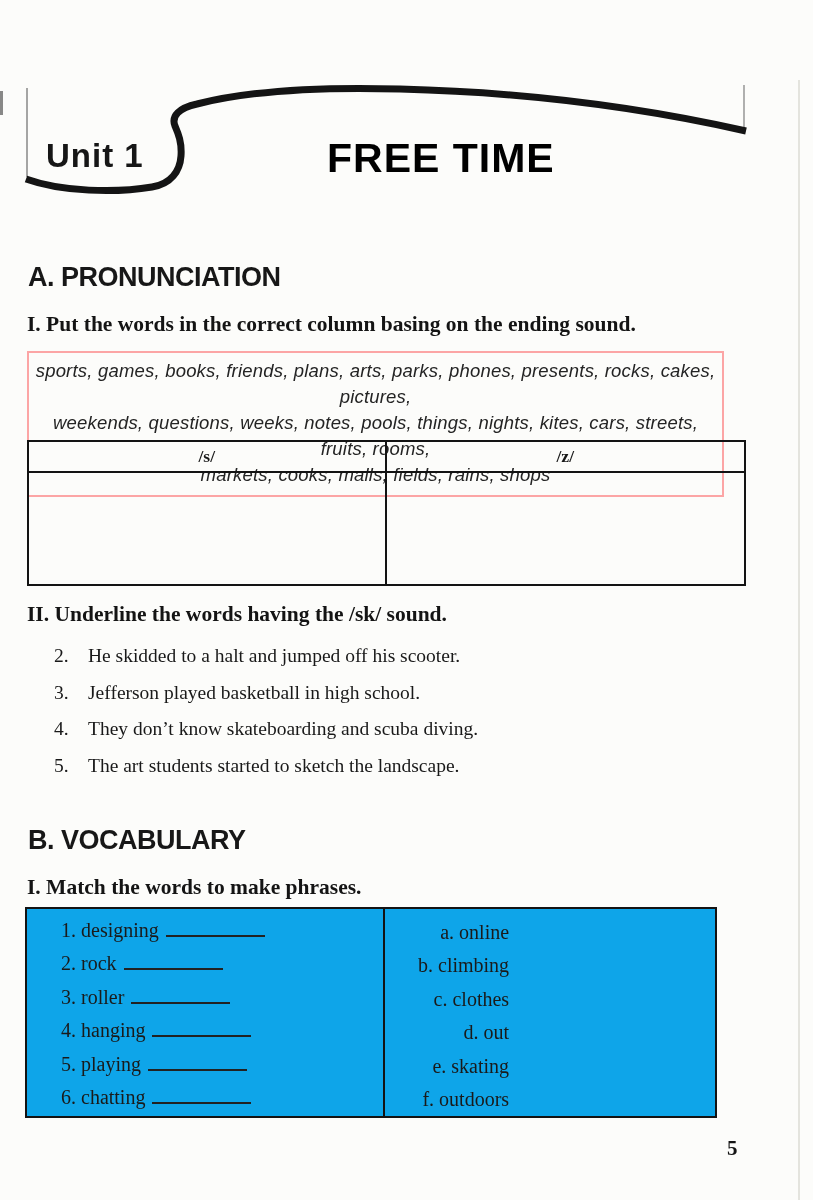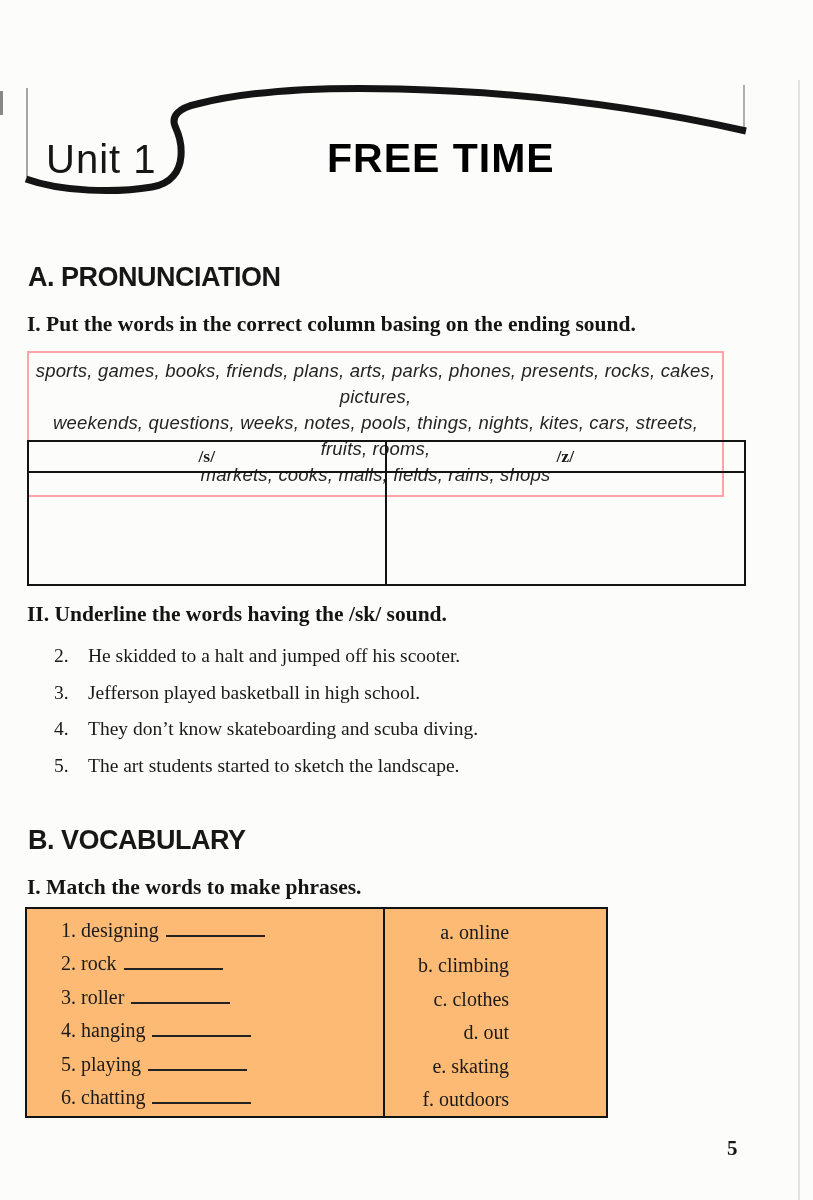--- a/index.html
+++ b/index.html
@@ -21,21 +21,21 @@
   .scan-sliver-left {
     position:absolute; left:0; top:91px; width:3px; height:24px;
     background:#4a4a4a; opacity:.65;
   }
 
   
   .header-swoosh { position:absolute; left:0; top:0; }
   .unit-label {
     position:absolute; left:46px; top:137px;
     font-family:"Liberation Sans", sans-serif;
-    font-weight:400; font-size:40px; letter-spacing:1px; color:#161616;
+    font-weight:700; font-size:33px; letter-spacing:1px; color:#161616;
   }
   .page-title {
     position:absolute; left:327px; top:135px;
     font-family:"Liberation Sans", sans-serif;
     font-weight:700; font-size:41px; letter-spacing:1px; color:#000000;
   }
 
   .section-heading {
     position:absolute; left:28px;
     font-family:"Liberation Sans", sans-serif;
@@ -81,23 +81,23 @@
   }
   .sz-col-left { border-right:2px solid #131313; }
 
   
   .sentences { position:absolute; left:54px; top:645px; }
   .sentence { height:36.5px; font-size:19.5px; color:#191919; }
   .s-num { display:inline-block; width:34px; }
 
   
   .match-table {
-    position:absolute; left:25px; top:907px; width:583px; height:211px;
+    position:absolute; left:25px; top:907px; width:692px; height:211px;
     border:2px solid #131313;
-    background:#fdba74;
+    background:#0ea5e9;
   }
   .match-divider {
     position:absolute; left:356px; top:0; width:2px; height:100%;
     background:#131313;
   }
   .match-left  { position:absolute; left:34px;  top:10px; }
   .match-right { position:absolute; left:391px; top:12px;text-align:right; }
   .match-row { height:33.4px; font-size:20px; color:#1a1a1a; }
   .answer-blank {
     display:inline-block; width:99px; height:0.75em;

